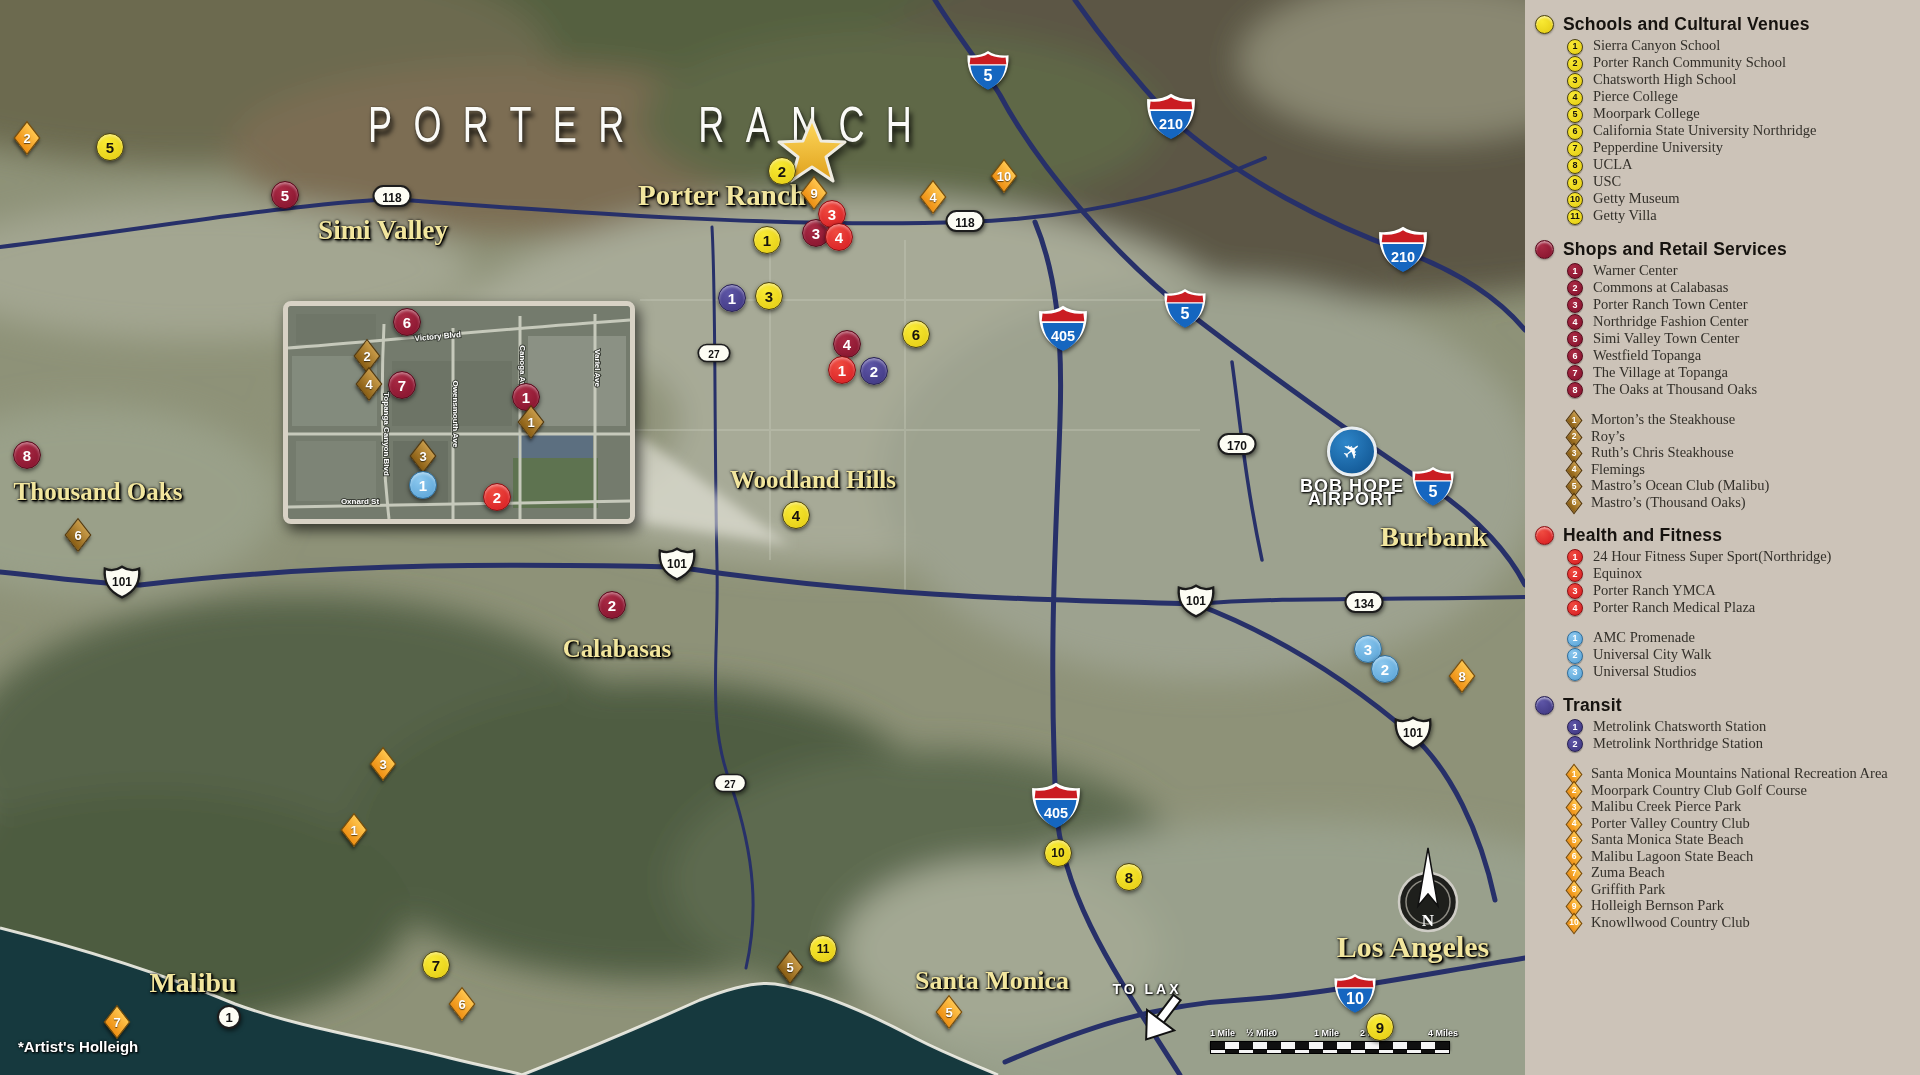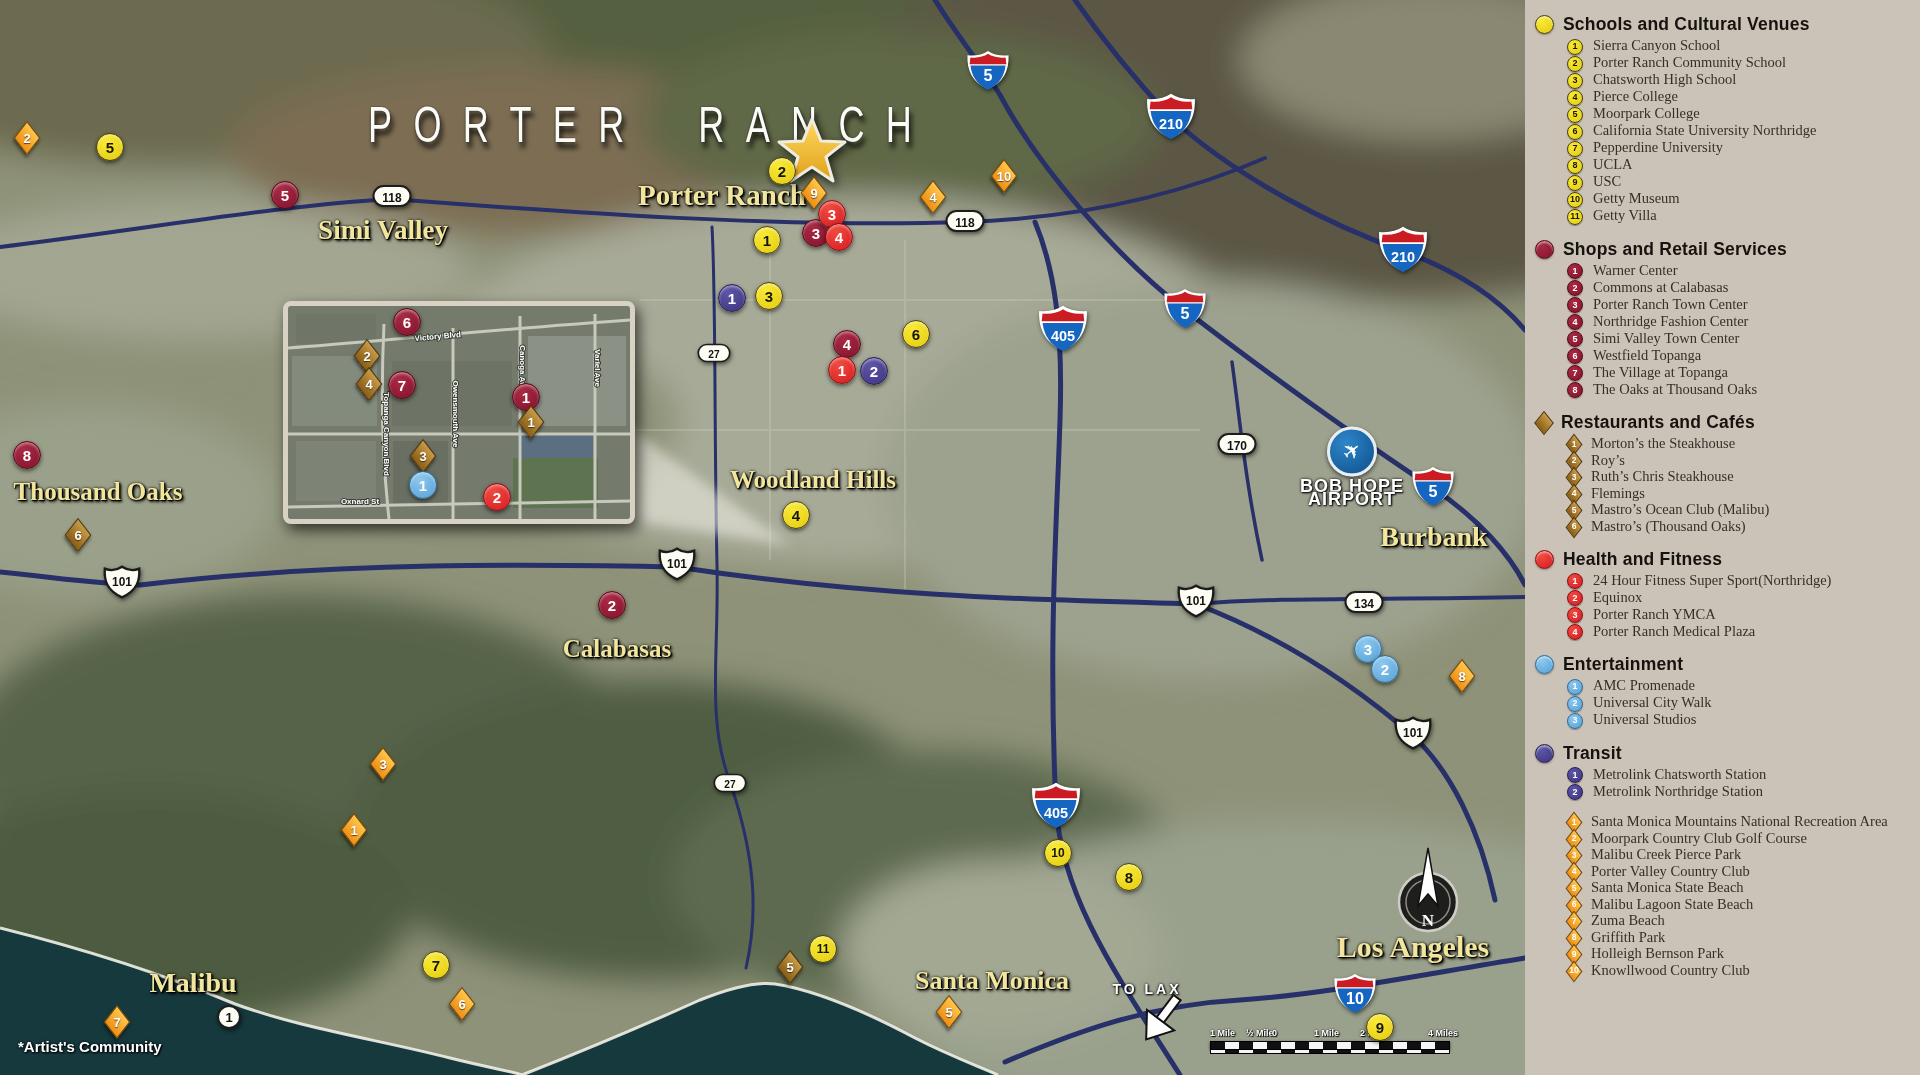--- a/index.html
+++ b/index.html
@@ -198,21 +198,21 @@
     <div class="tolax">TO LAX</div>
     <div class="tolax-arrow">
       <svg width="52" height="58" viewBox="0 0 52 58">
         <g transform="rotate(37 26 26)">
           <rect x="21" y="2" width="9" height="30" fill="#fff" stroke="#111" stroke-width="2"></rect>
           <polygon points="26,54 9,30 43,30" fill="#fff" stroke="#111" stroke-width="2"></polygon>
         </g>
       </svg>
     </div>
 
-    <div class="artist">*Artist's Community</div>
+    <div class="artist">*Artist's Holleigh</div>
 
     <div class="scalebar">
       <div class="scalelabels" id="scale-labels">
           <span style="left: 0px;">1 Mile</span>
           <span style="left: 36px;">½ Mile</span>
           <span style="left: 62px;">0</span>
           <span style="left: 104px;">1 Mile</span>
           <span style="left: 150px;">2 Mile</span>
           <span style="left: 218px;">4 Miles</span>
         </div>
@@ -505,26 +505,20 @@
           <div class="lrow">
             <span class="lbadge" style="background: radial-gradient(circle at 35% 30%, rgb(169, 42, 68), rgb(131, 18, 44)); border: 1px solid rgb(87, 10, 28); color: rgb(255, 255, 255);">7</span>
             <div class="ltext">The Village at Topanga</div>
           </div>
           <div class="lrow">
             <span class="lbadge" style="background: radial-gradient(circle at 35% 30%, rgb(169, 42, 68), rgb(131, 18, 44)); border: 1px solid rgb(87, 10, 28); color: rgb(255, 255, 255);">8</span>
             <div class="ltext">The Oaks at Thousand Oaks</div>
           </div>
         </div>
         <div class="lsec">
-          <div class="lhead">
-            <span class="licon-d">
-              <i style="background: linear-gradient(rgb(199, 154, 72), rgb(138, 94, 20)); border: 1px solid rgb(86, 56, 10);"></i>
-            </span>
-            <div class="lhtitle">Restaurants and Cafés</div>
-          </div>
           <div class="lrow">
             <span class="lbadge-d">
               <i style="background: linear-gradient(rgb(199, 154, 72), rgb(138, 94, 20)); border: 1px solid rgb(86, 56, 10);"></i>
               <b style="color: rgb(255, 255, 255);">1</b>
             </span>
             <div class="ltext">Morton’s the Steakhouse</div>
           </div>
           <div class="lrow">
             <span class="lbadge-d">
               <i style="background: linear-gradient(rgb(199, 154, 72), rgb(138, 94, 20)); border: 1px solid rgb(86, 56, 10);"></i>
@@ -577,24 +571,20 @@
           <div class="lrow">
             <span class="lbadge" style="background: radial-gradient(circle at 35% 30%, rgb(240, 75, 64), rgb(213, 26, 32)); border: 1px solid rgb(140, 15, 18); color: rgb(255, 255, 255);">3</span>
             <div class="ltext">Porter Ranch YMCA</div>
           </div>
           <div class="lrow">
             <span class="lbadge" style="background: radial-gradient(circle at 35% 30%, rgb(240, 75, 64), rgb(213, 26, 32)); border: 1px solid rgb(140, 15, 18); color: rgb(255, 255, 255);">4</span>
             <div class="ltext">Porter Ranch Medical Plaza</div>
           </div>
         </div>
         <div class="lsec">
-          <div class="lhead">
-            <span class="licon" style="background: radial-gradient(circle at 35% 30%, rgb(140, 200, 239), rgb(85, 160, 212)); border: 1px solid rgb(47, 110, 156);"></span>
-            <div class="lhtitle">Entertainment</div>
-          </div>
           <div class="lrow">
             <span class="lbadge" style="background: radial-gradient(circle at 35% 30%, rgb(140, 200, 239), rgb(85, 160, 212)); border: 1px solid rgb(47, 110, 156); color: rgb(255, 255, 255);">1</span>
             <div class="ltext">AMC Promenade</div>
           </div>
           <div class="lrow">
             <span class="lbadge" style="background: radial-gradient(circle at 35% 30%, rgb(140, 200, 239), rgb(85, 160, 212)); border: 1px solid rgb(47, 110, 156); color: rgb(255, 255, 255);">2</span>
             <div class="ltext">Universal City Walk</div>
           </div>
           <div class="lrow">
             <span class="lbadge" style="background: radial-gradient(circle at 35% 30%, rgb(140, 200, 239), rgb(85, 160, 212)); border: 1px solid rgb(47, 110, 156); color: rgb(255, 255, 255);">3</span>

